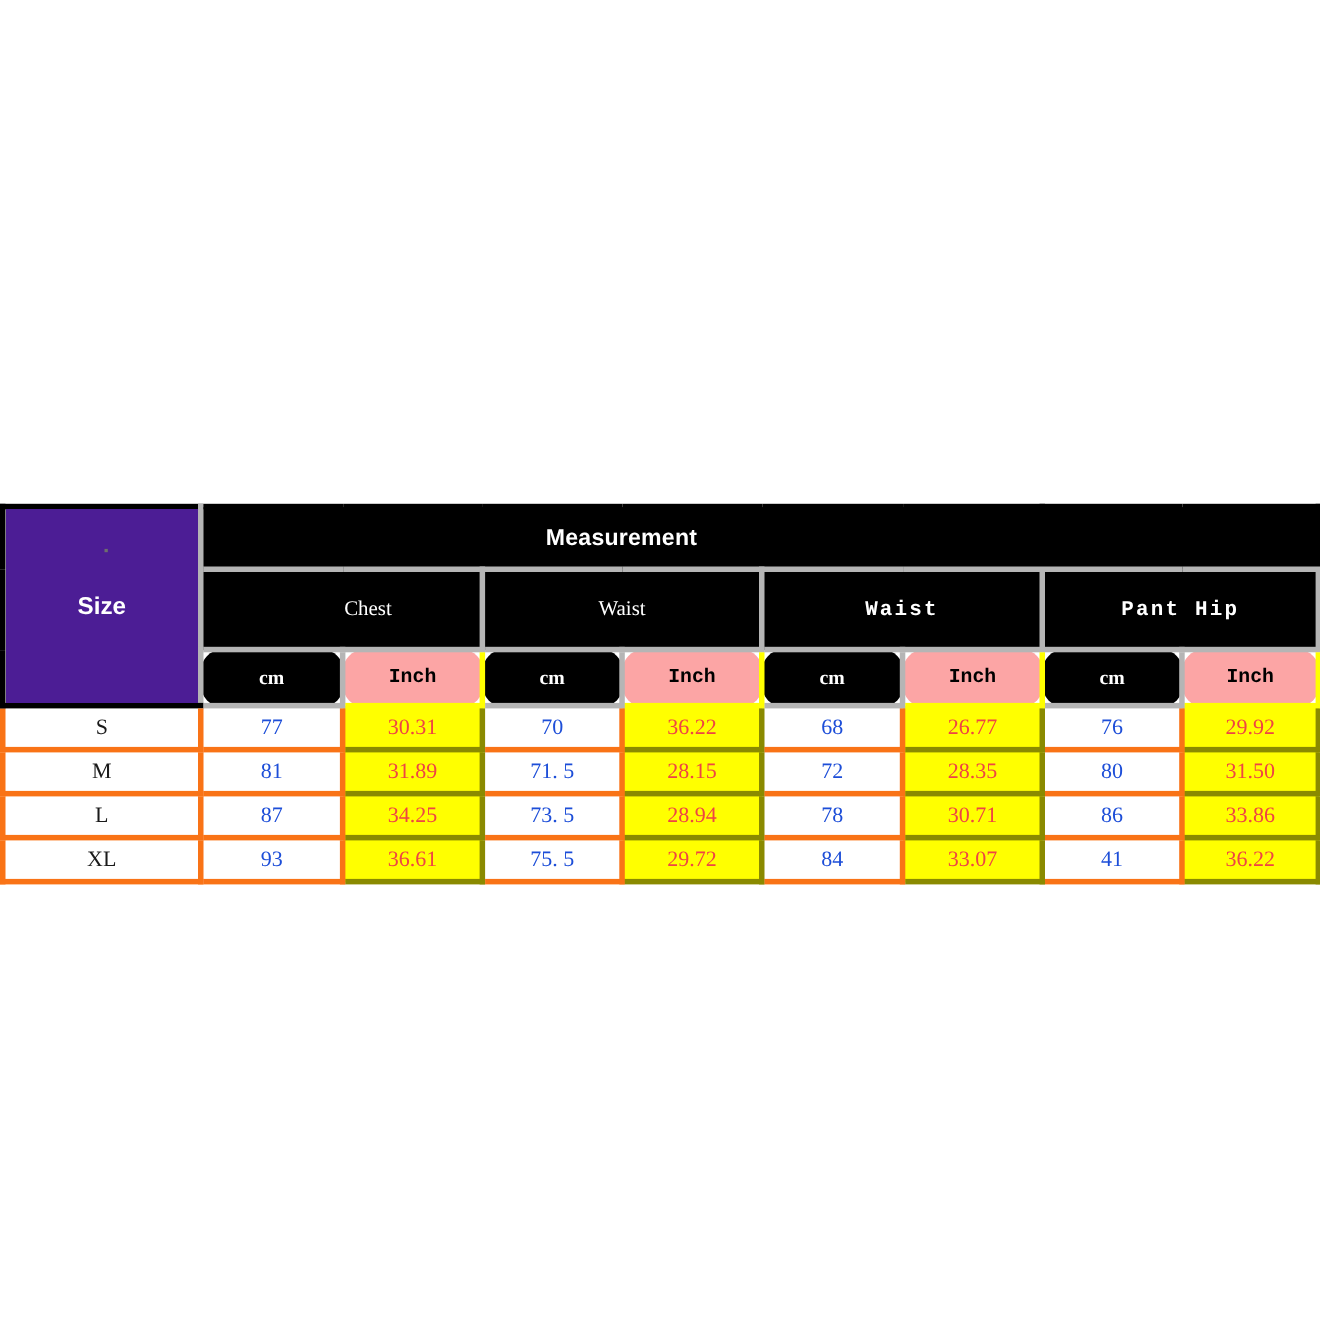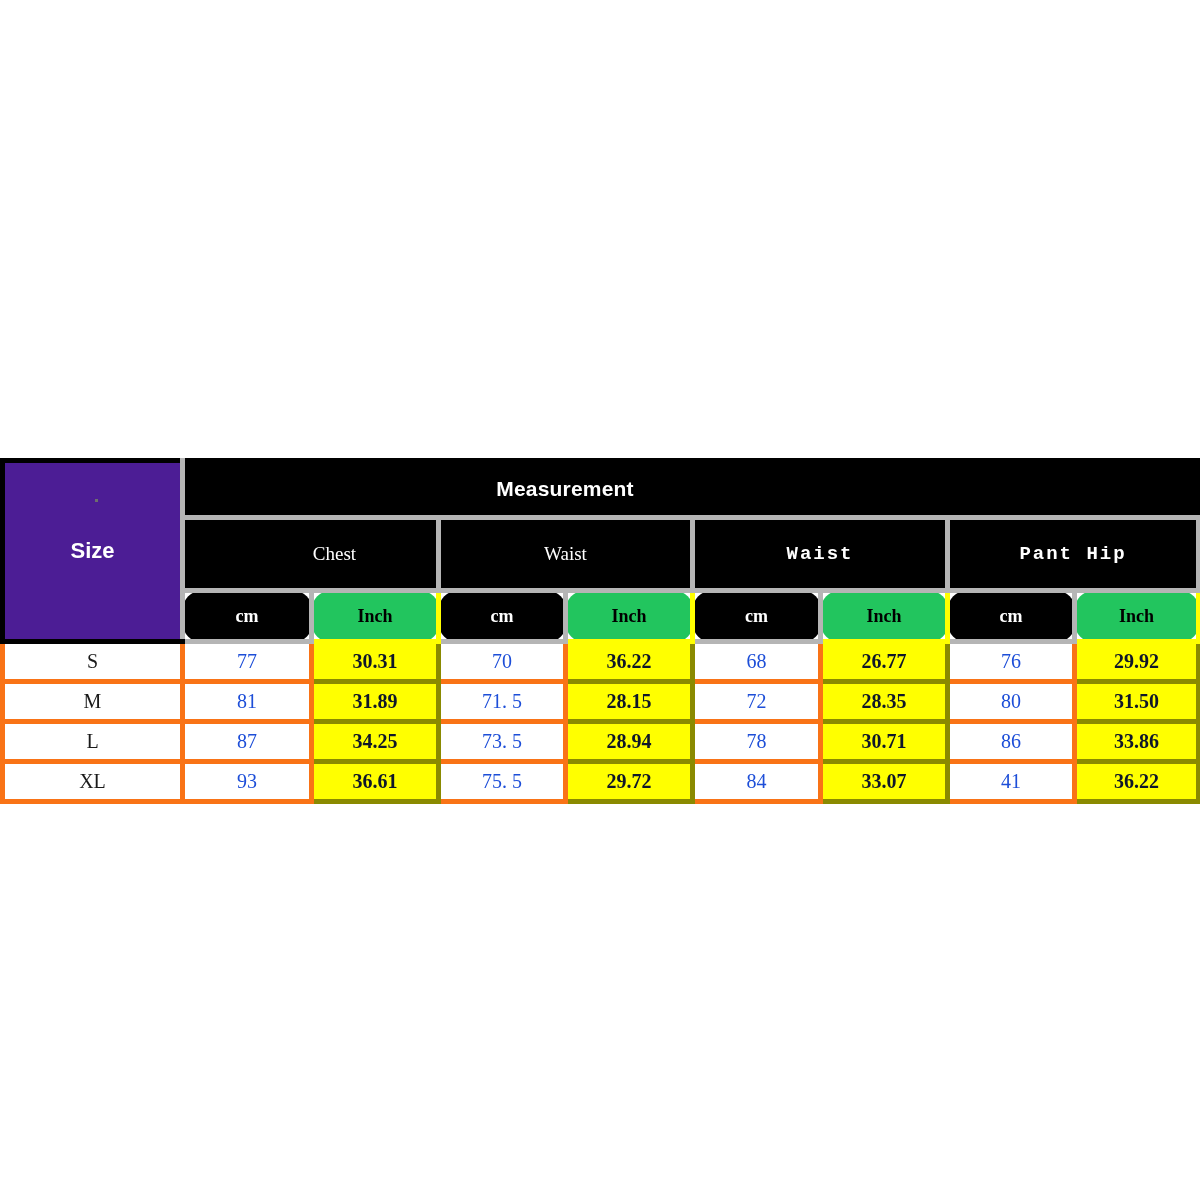--- a/index.html
+++ b/index.html
@@ -77,43 +77,44 @@
     font-family: "Liberation Serif", serif;
     font-weight: bold;
     font-size: 18px;
     border-radius: 18px;
   }
   .unit-cm {
     background: #000000;
     color: #ffffff;
   }
   .unit-inch {
-    background: #22c55e;
+    background: #fca5a5;
     color: #000000;
     border-color: #FFFF00 !important;
+    font-family: Liberation Mono, monospace;
   }
 
   
   .body-row td {
     height: 35px;
     font-size: 20px;
     border: 1px solid #5a5a5a;
   }
   .cell-size {
     background: #ffffff;
     color: #1a1a1a;
   }
   .cell-cm {
     background: #ffffff;
     color: #1d4ed8;
   }
   .cell-inch {
     background: #FFFF00;
-    color: #0f172a;
-    font-weight: bold;
+    color: #ef4444;
+    font-weight: normal;
     border-color: #8a8a00 !important;
   }
 </style>
 </head>
 <body>
 
 <table id="size-chart">
   <colgroup>
     <col style="width:180px">
     <col style="width:129px">

